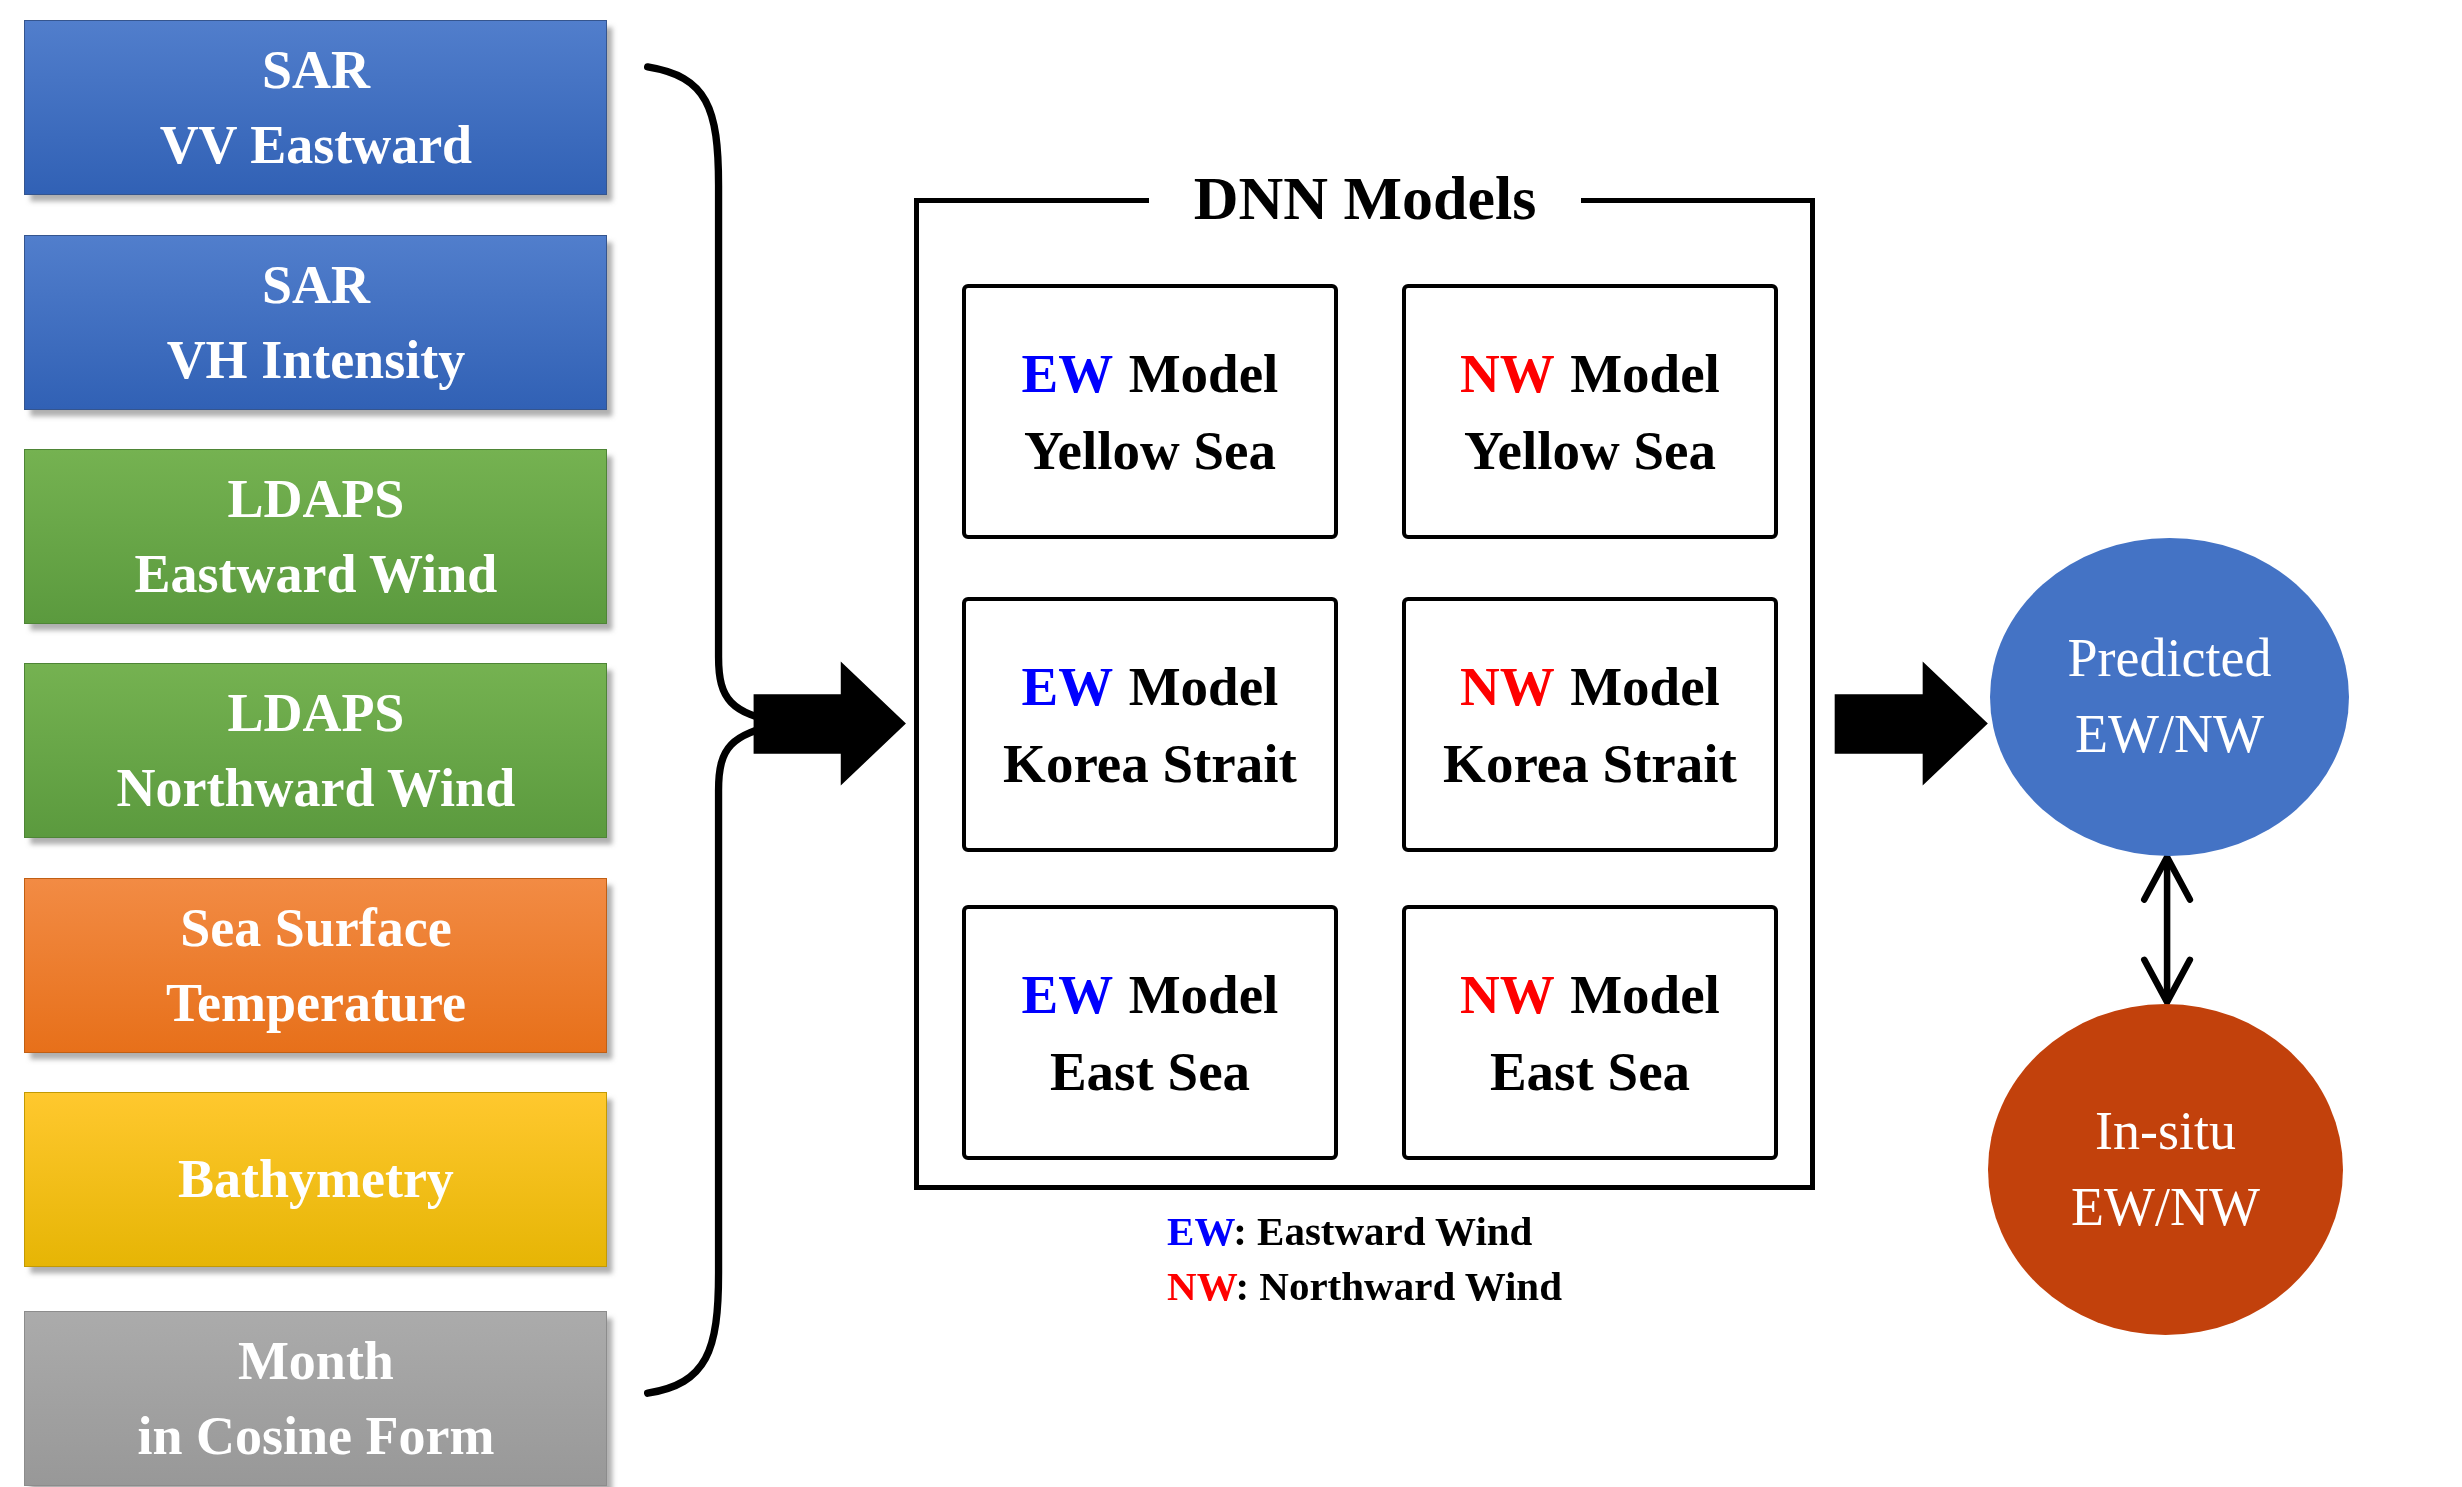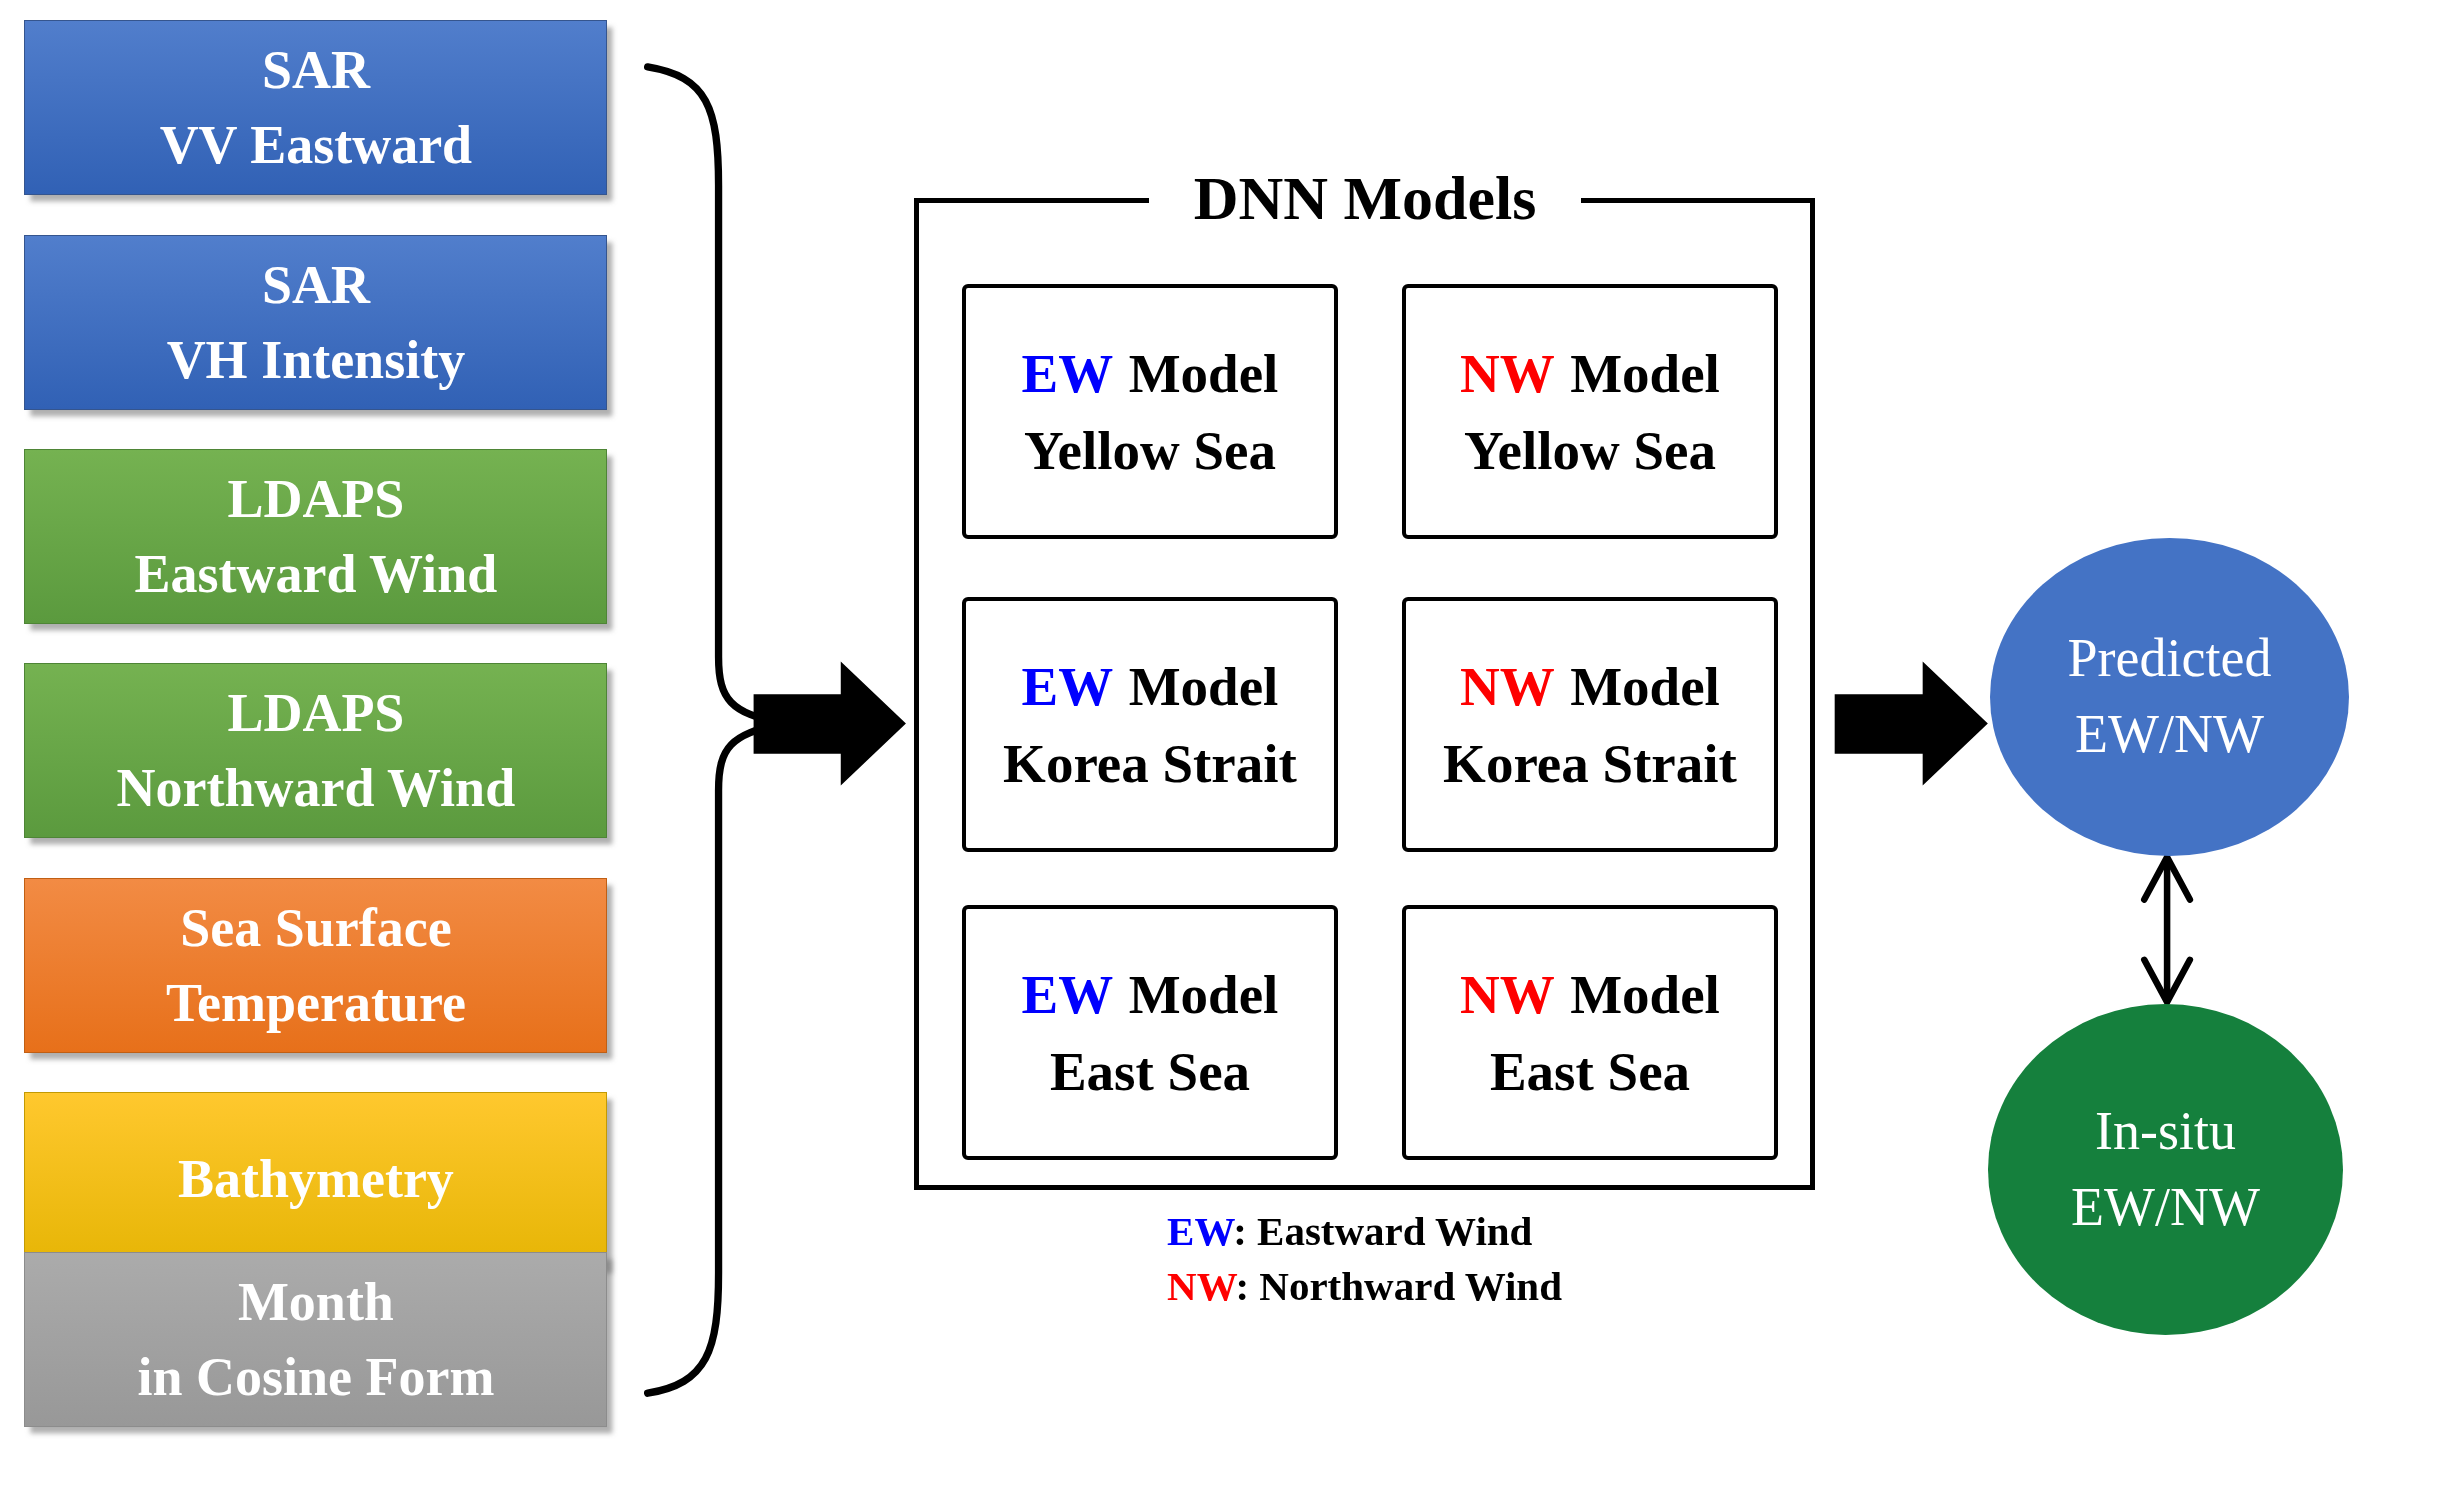--- a/index.html
+++ b/index.html
@@ -19,21 +19,21 @@
     text-align:center;
     box-shadow:5.7px 6.5px 4.9px rgba(110,110,110,0.55);
   }
   .input-box .line:empty{display:none;}
   .bg-blue  {background:linear-gradient(#517ECC,#3161B5);border:1.6px solid #35558E;}
   .bg-green {background:linear-gradient(#75B251,#5B9A3E);border:1.6px solid #4E8536;}
   .bg-orange{background:linear-gradient(#F28B44,#E7701A);border:1.6px solid #C05F14;}
   .bg-yellow{background:linear-gradient(#FFC82E,#E6B505);border:1.6px solid #C29A04;}
   .bg-gray  {background:linear-gradient(#ABABAB,#989898);border:1.6px solid #8C8C8C;}
   .pos-1{top:20.4px;}  .pos-2{top:235px;} .pos-3{top:449px;} .pos-4{top:663px;}
-  .pos-5{top:878px;}.pos-6{top:1092px;}.pos-7{top:1252px;}
+  .pos-5{top:878px;}.pos-6{top:1092px;}.pos-7{top:1311px;}
 
   
   #overlay{position:absolute;left:0;top:0;width:2462px;height:1487px;}
 
   
   .dnn-container{
     position:absolute;left:914px;top:198px;width:901px;height:992px;
     box-sizing:border-box;border:5.7px solid #000000;background:#ffffff;
   }
   .dnn-title{
@@ -62,21 +62,21 @@
     font-weight:bold;font-size:41px;line-height:1.35;color:#000000;
   }
 
   
   .ellipse{
     position:absolute;border-radius:50%;
     display:flex;flex-direction:column;justify-content:center;align-items:center;
     color:#ffffff;font-weight:normal;font-size:54px;line-height:1.4;text-align:center;
   }
   .ellipse-predicted{left:1990px;top:538px;width:359px;height:318px;background:#4473C5;}
-  .ellipse-insitu  {left:1988px;top:1004px;width:355px;height:331px;background:#15803d;}
+  .ellipse-insitu  {left:1988px;top:1004px;width:355px;height:331px;background:#c2410c;}
 </style>
 </head>
 <body>
 
 <div id="canvas">
 
   <div class="input-box bg-blue pos-1">
     <span class="line">SAR</span>
     <span class="line">VV Eastward</span>
   </div>

